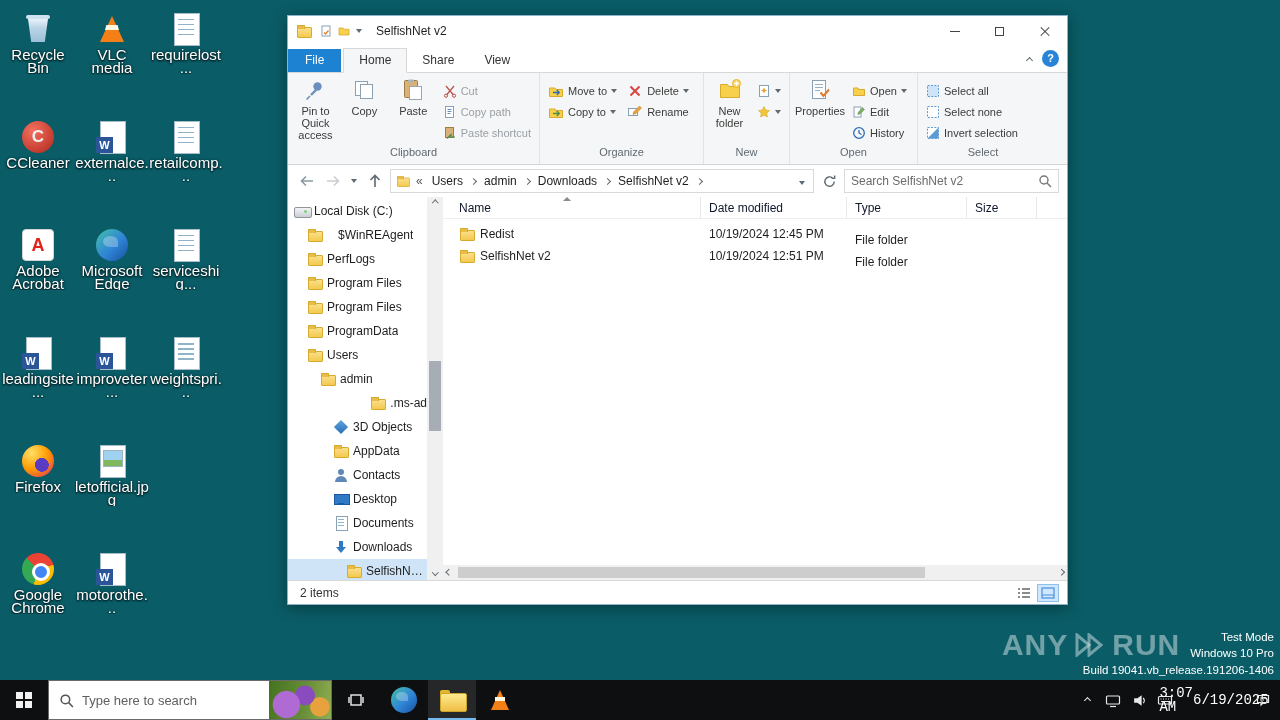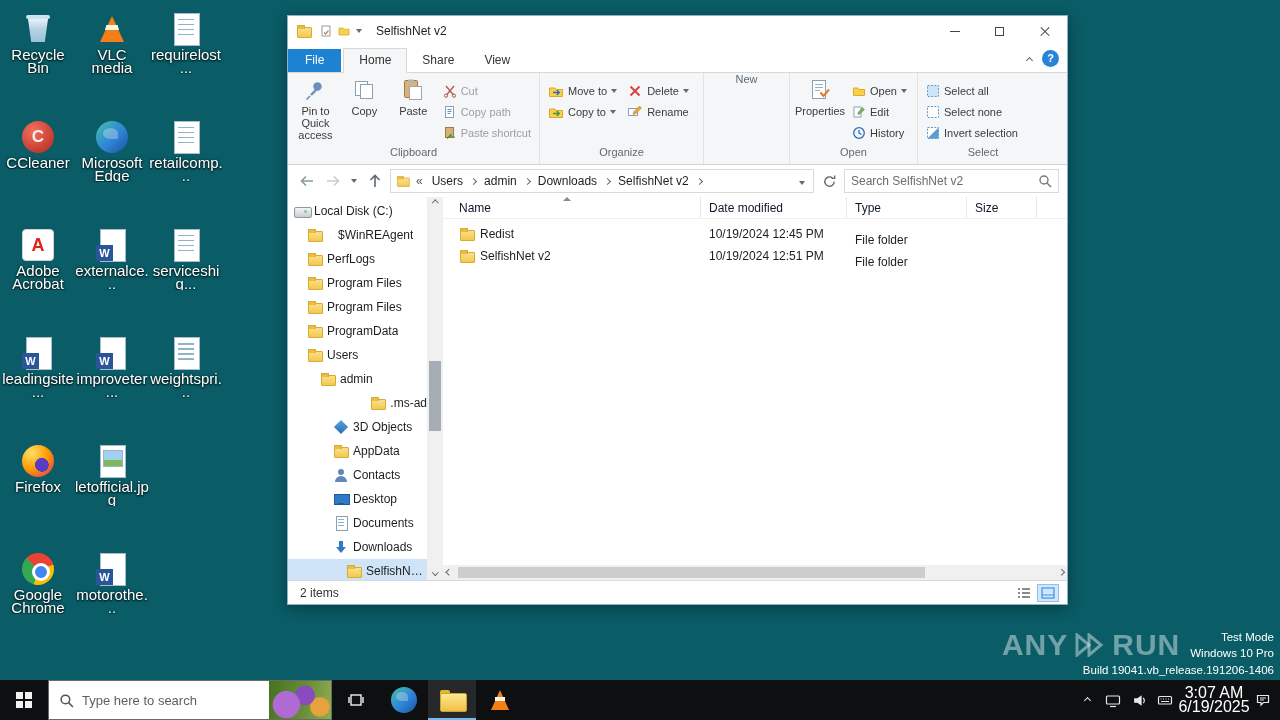--- a/index.html
+++ b/index.html
@@ -169,21 +169,21 @@
   .tb-edge::after { content:""; position:absolute; left:5px; top:5px; width:12px; height:9px; border-radius:50% 50% 0 50%; background:rgba(255,255,255,.28); }
   .tb-explorer-icon { width:25px; height:20px; position:relative; }
   .tb-explorer-icon::before { content:""; position:absolute; left:0; top:0; width:10px; height:5px; background:#e3b62e; border-radius:2px 2px 0 0; }
   .tb-explorer-icon::after { content:""; position:absolute; left:0; top:3px; width:25px; height:17px; background:linear-gradient(#fde98f,#f0bf45); border-radius:2px; border:1px solid #caa52e; }
   .tb-vlc-icon { position:relative; width:26px; height:26px; }
   .tb-vlc-icon::before { content:""; position:absolute; left:4px; top:3px; border-left:9px solid transparent; border-right:9px solid transparent; border-bottom:20px solid #f57f17; }
   .tb-vlc-icon::after { content:""; position:absolute; left:8px; top:10px; width:10px; height:4px; background:#fff7e0; }
   .tb-tray { margin-left:auto; display:flex; align-items:center; padding-right:4px; }
   .tray-btn { width:26px; height:40px; display:flex; align-items:center; justify-content:center; flex:none; }
   .tray-chev { border-color:#e8e8e8; border-width:1.6px; }
-  .tb-clock { width:72px; display:flex; flex-direction:column; align-items:center; justify-content:center; color:#fff; font-size:16px; line-height:14px; }
+  .tb-clock { width:72px; display:flex; flex-direction:row; align-items:center; justify-content:center; color:#fff; font-size:14px; line-height:14px;font-family:Liberation Mono, monospace; }
 </style>
 </head>
 <body>
 
 <div class="screen">
 
   <div class="desk-col" style="left:0">
 
       <div class="desk-cell">
         <span class="dic dic-recycle"></span>
@@ -217,27 +217,27 @@
 
   </div>
   <div class="desk-col" style="left:74px">
 
       <div class="desk-cell">
         <span class="dic dic-vlc"></span>
         <span class="desk-label">VLC media player</span>
       </div>
 
       <div class="desk-cell">
+        <span class="dic dic-word"></span>
+        <span class="desk-label">externalce...</span>
+      </div>
+
+      <div class="desk-cell">
         <span class="dic dic-edge"></span>
         <span class="desk-label">Microsoft Edge</span>
-      </div>
-
-      <div class="desk-cell">
-        <span class="dic dic-word"></span>
-        <span class="desk-label">externalce...</span>
       </div>
 
       <div class="desk-cell">
         <span class="dic dic-word"></span>
         <span class="desk-label">improveter...</span>
       </div>
 
       <div class="desk-cell">
         <span class="dic dic-image"></span>
         <span class="desk-label">letofficial.jpg</span>
@@ -406,20 +406,45 @@
                   <path d="M12.5 2 L14.5 4 L8.5 10 L6 10.5 L6.5 8z" fill="#e8a33d" stroke="#b57e23" stroke-width="0.5"></path>
                 </svg>
               <span>Rename</span>
             </div>
           </div>
         </div>
         <div class="rg-title">Organize</div>
       </div>
 
       <div class="rgroup" style="width:86px">
+        <div class="rg-content">
+          <div class="rbtn-lg">
+            <svg class="ri24" viewBox="0 0 24 24">
+                <path d="M2.5 6.5 h7 l1.5 2 h10.5 v11 H2.5z" fill="#f9d04b" stroke="#d8ab2d"></path>
+                <circle cx="18.5" cy="5.5" r="4" fill="#ffd75e" stroke="#e3b62e"></circle>
+                <path d="M18.5 3.2 v4.6 M16.2 5.5 h4.6" stroke="#fff" stroke-width="1.3"></path>
+              </svg>
+            <span class="rlabel">New folder</span>
+          </div>
+          <div class="rcol">
+            <div class="rbtn-sm">
+              <svg class="ri14" viewBox="0 0 14 14">
+                  <rect x="2.5" y="1.5" width="9" height="11" fill="#fff" stroke="#8aa0b4"></rect>
+                  <path d="M7 3.5 l1 2 2 1 -2 1 -1 2 -1 -2 -2 -1 2 -1z" fill="#e8a33d"></path>
+                </svg>
+              <span class="tri-down"></span>
+            </div>
+            <div class="rbtn-sm">
+              <svg class="ri14" viewBox="0 0 14 14">
+                  <path d="M7 1.5 l1.7 3.4 3.8 .6 -2.7 2.7 .6 3.8 -3.4 -1.8 -3.4 1.8 .6 -3.8 L1.5 5.5 l3.8 -.6z" fill="#f2c437" stroke="#cfa01f" stroke-width=".5"></path>
+                </svg>
+              <span class="tri-down"></span>
+            </div>
+          </div>
+        </div>
         <div class="rg-title">New</div>
       </div>
 
       <div class="rgroup" style="width:128px">
         <div class="rg-content">
           <div class="rbtn-lg">
             <svg class="ri24" viewBox="0 0 24 24">
                 <rect x="4.5" y="2.5" width="13" height="18" fill="#fff" stroke="#8aa0b4"></rect>
                 <path d="M7 6.5h8M7 9.5h8M7 12.5h5" stroke="#9ab0c4"></path>
                 <path d="M12.5 14.5 l3 3.5 5.5 -6.5" stroke="#e07b28" stroke-width="2" fill="none"></path>

